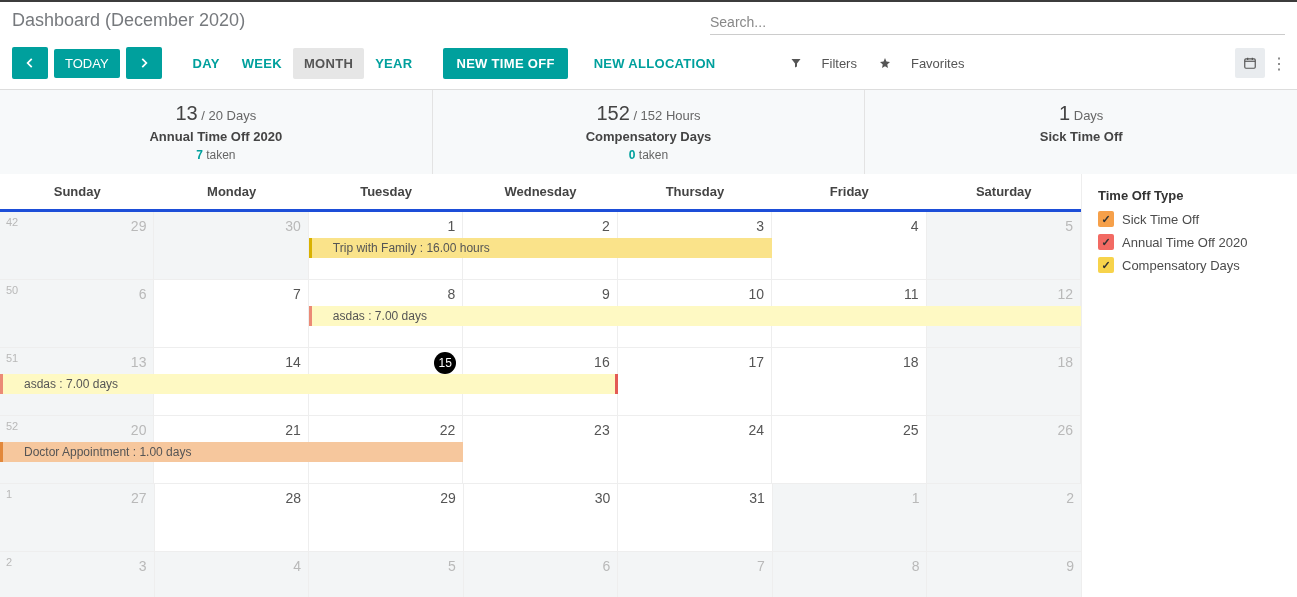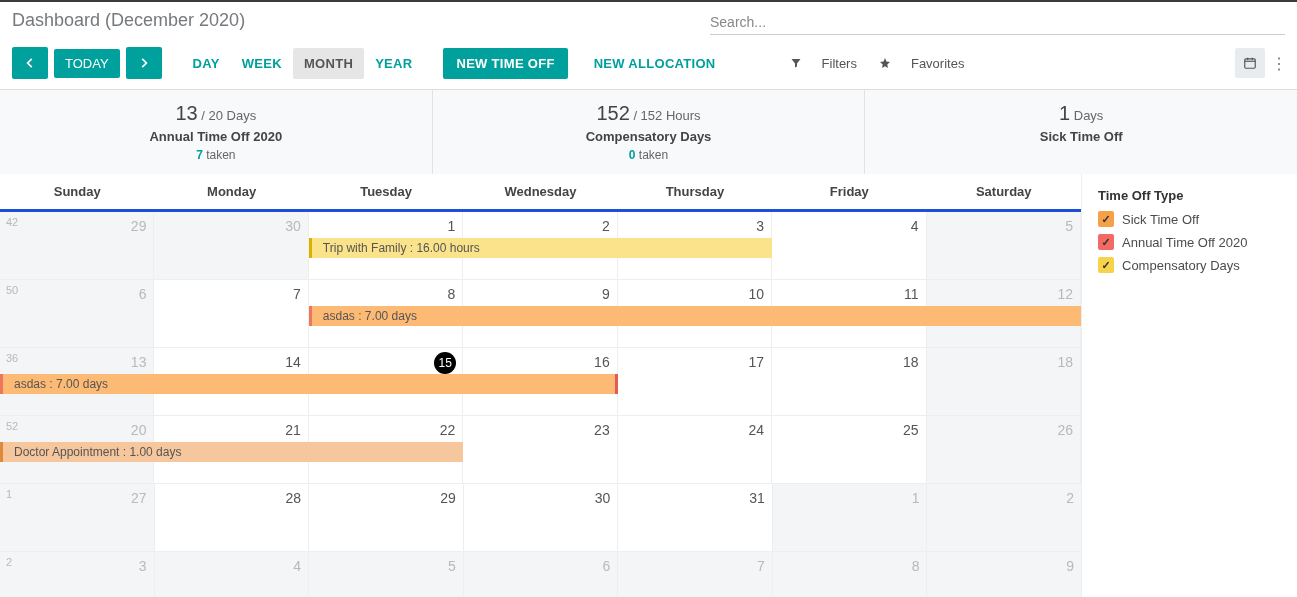--- a/index.html
+++ b/index.html
@@ -39,24 +39,24 @@
   .cal-header .dow { flex: 1; text-align: center; padding: 10px 0; font-weight: 700; color: #444; font-size: 13px; }
   .cal-grid { position: relative; }
   .cal-row { display: flex; border-bottom: 1px solid #eee; position: relative; height: 68px; }
   .cal-row .wk { position: absolute; left: 6px; top: 4px; font-size: 11px; color: #b9b9b9; z-index: 3; }
   .cal-cell { flex: 1; border-right: 1px solid #eee; position: relative; background: #fff; }
   .cal-cell.other { background: #f3f5f6; }
   .cal-cell:last-child { border-right: none; }
   .daynum { position: absolute; top: 6px; right: 7px; font-size: 14px; color: #555; }
   .cal-cell.other .daynum { color: #b9b9b9; }
   .daynum.today { background: #000000; color: #fff; width: 22px; height: 22px; border-radius: 50%; display: flex; align-items: center; justify-content: center; top: 4px; right: 6px; font-size: 12px; }
-  .event { position: absolute; top: 26px; height: 20px; font-size: 12px; color: #555; display: flex; align-items: center; padding-left: 14px; z-index: 2; overflow: hidden; white-space: nowrap; }
+  .event { position: absolute; top: 26px; height: 20px; font-size: 12px; color: #555; display: flex; align-items: center; padding-left: 24px; z-index: 2; overflow: hidden; white-space: nowrap; }
   .event .bar { position: absolute; left: 0; top: 0; bottom: 0; width: 3px; }
   .ev-yellow { background: #fae38a; } .ev-yellow .bar { background: #d9b100; }
-  .ev-pink   { background: #fdba74; } .ev-pink .bar { background: #e35b55; opacity:.7; }
+  .ev-pink   { background: #fef9c3; } .ev-pink .bar { background: #e35b55; opacity:.7; }
   .ev-pink-end .bar-end { position:absolute; right:0; top:0; bottom:0; width:3px; background:#e35b55; }
   .ev-orange { background: #f6c79d; } .ev-orange .bar { background: #e2883b; }
 
   .sidebar { width: 216px; padding: 14px 10px 10px 16px; border-left: 1px solid #eee; }
   .side-title { font-weight: 600; color: #333; margin-bottom: 8px; font-size: 13px; }
   .chk-row { display: flex; align-items: center; gap: 8px; margin-bottom: 7px; cursor: pointer; }
   .chk { width: 16px; height: 16px; border-radius: 2px; display: flex; align-items: center; justify-content: center; color: #333; font-size: 11px; font-weight: 700; }
   .chk.orange { background: #f6a04a; }
   .chk.red    { background: #f26a63; }
   .chk.yellow { background: #f7d34b; }
@@ -203,21 +203,21 @@
           </div>
           <div class="cal-cell other">
             <span class="daynum">12</span>
           </div>
           <div class="event ev-pink" style="left: 28.5714%; width: 71.4286%;">
             <span class="bar"></span>
             <span>asdas : 7.00 days</span>
           </div>
         </div>
         <div class="cal-row">
-          <span class="wk">36</span>
+          <span class="wk">51</span>
           <div class="cal-cell other">
             <span class="daynum">13</span>
           </div>
           <div class="cal-cell">
             <span class="daynum">14</span>
           </div>
           <div class="cal-cell">
             <span class="daynum today">15</span>
           </div>
           <div class="cal-cell">

